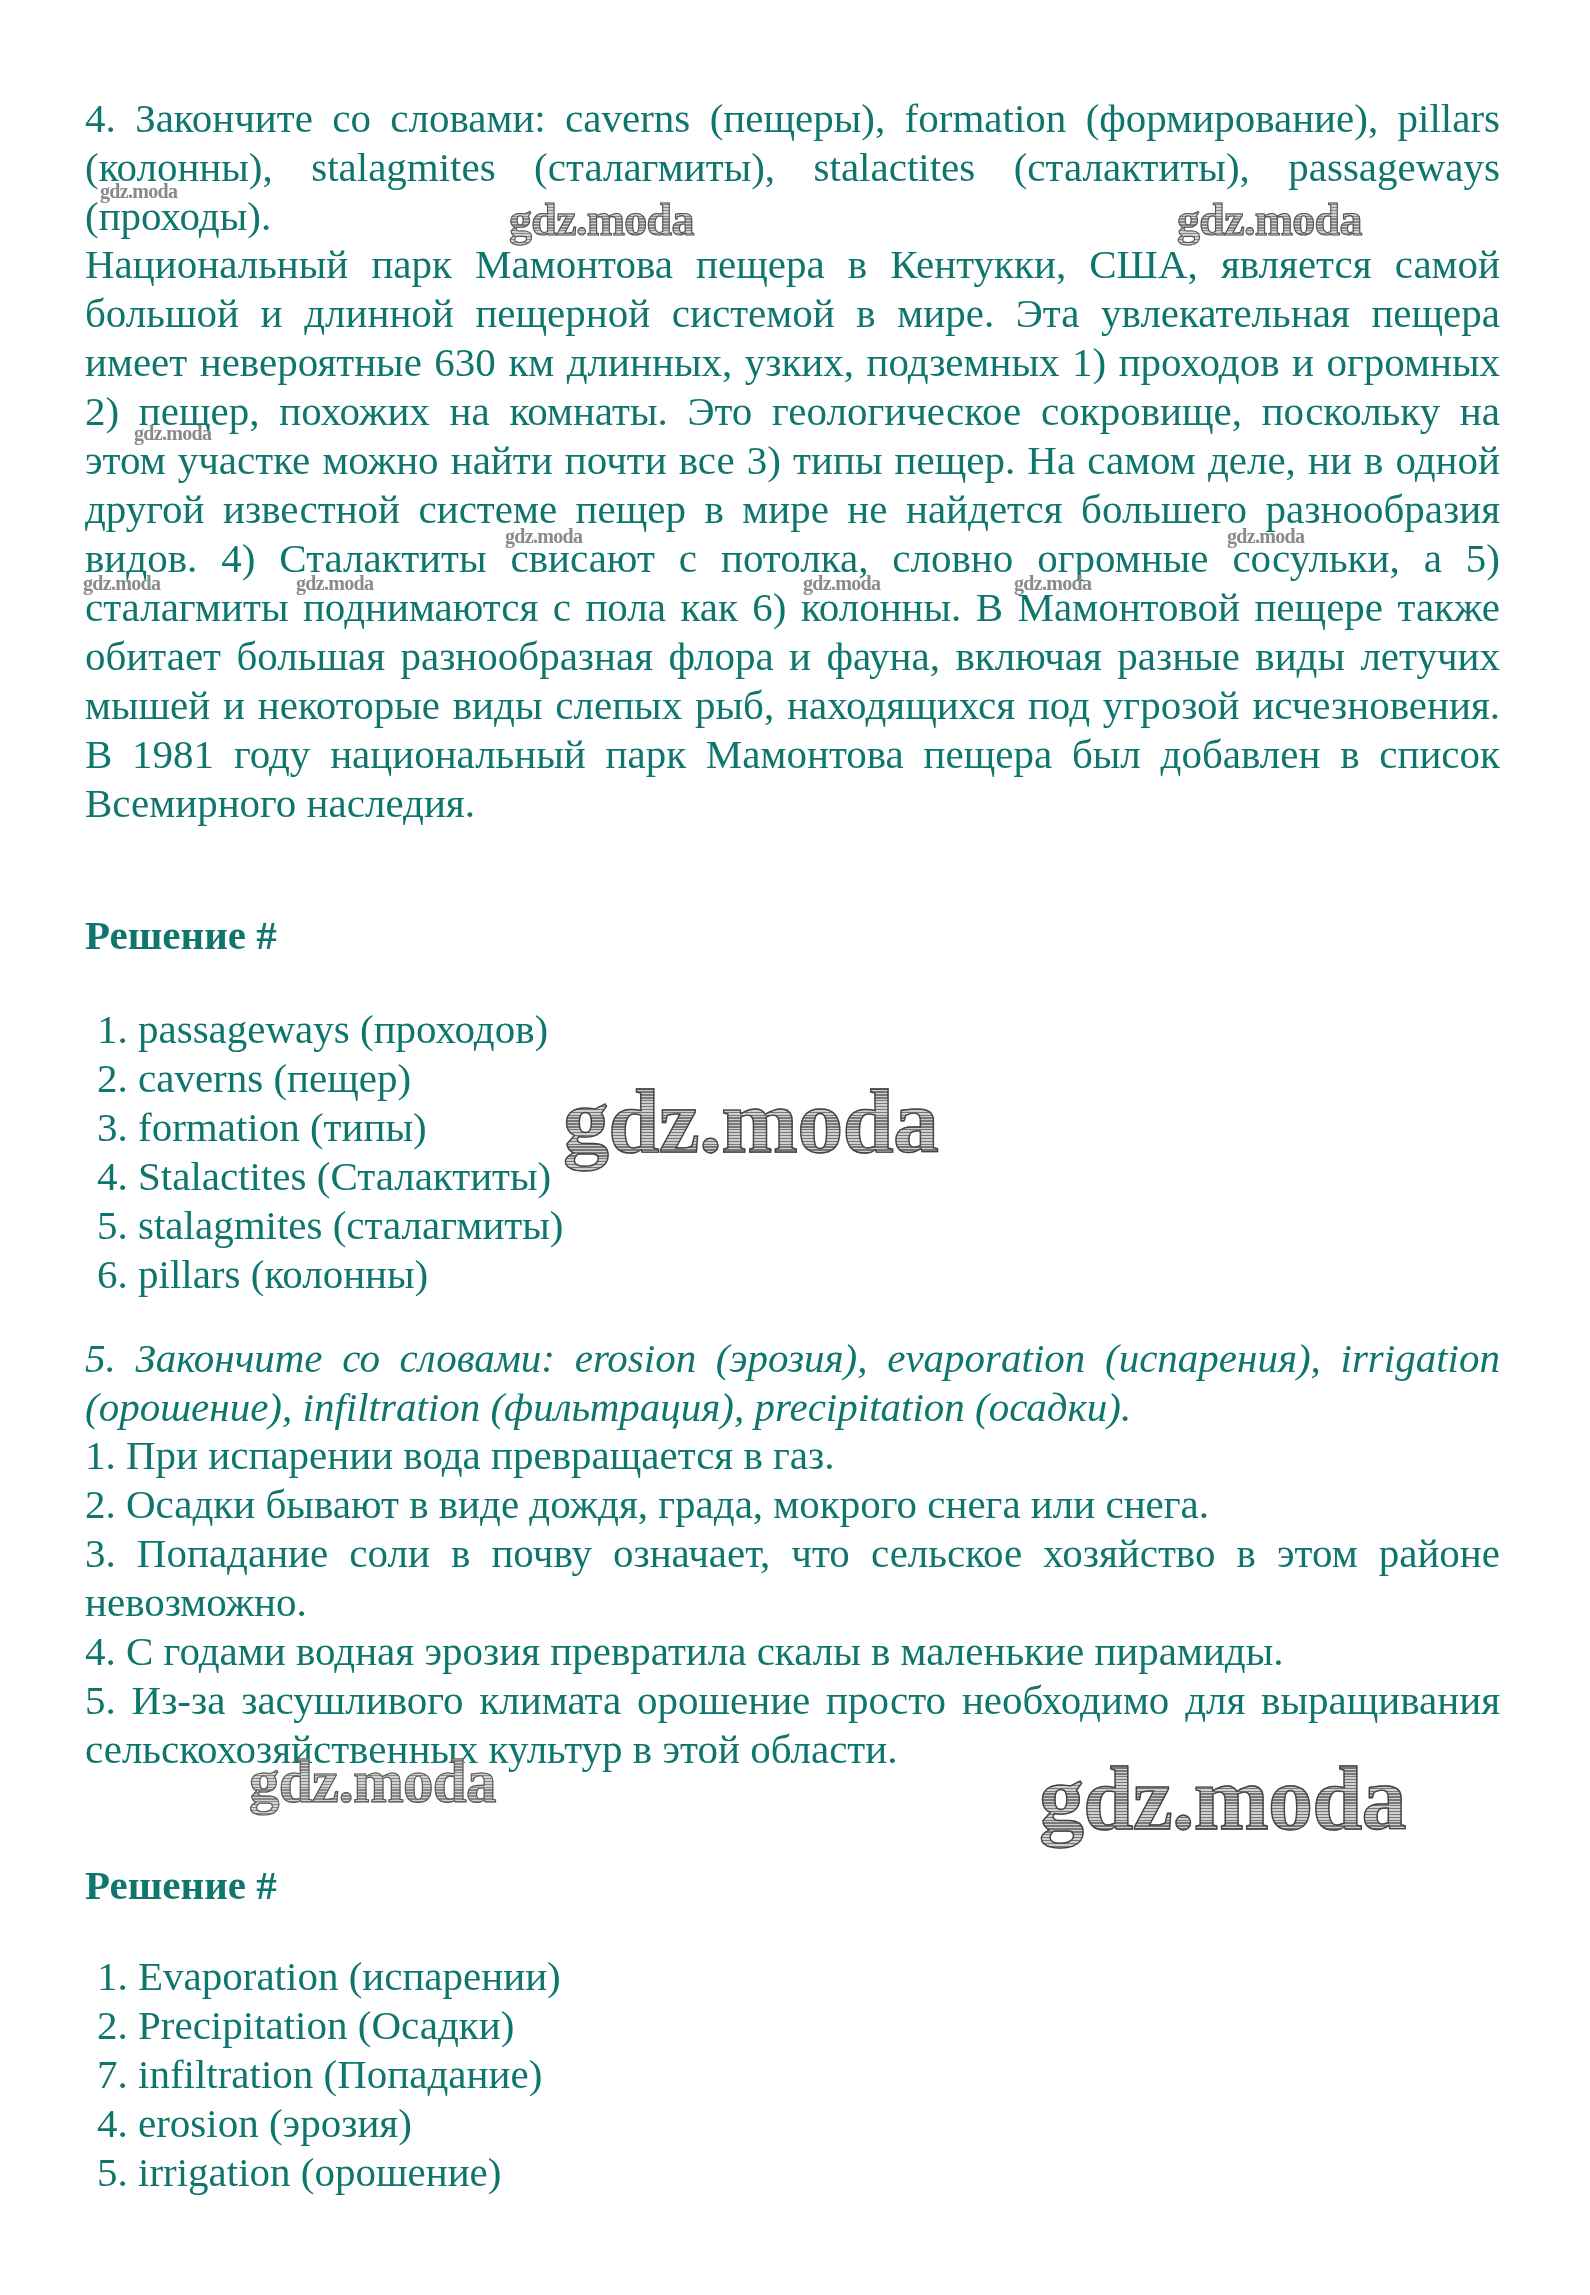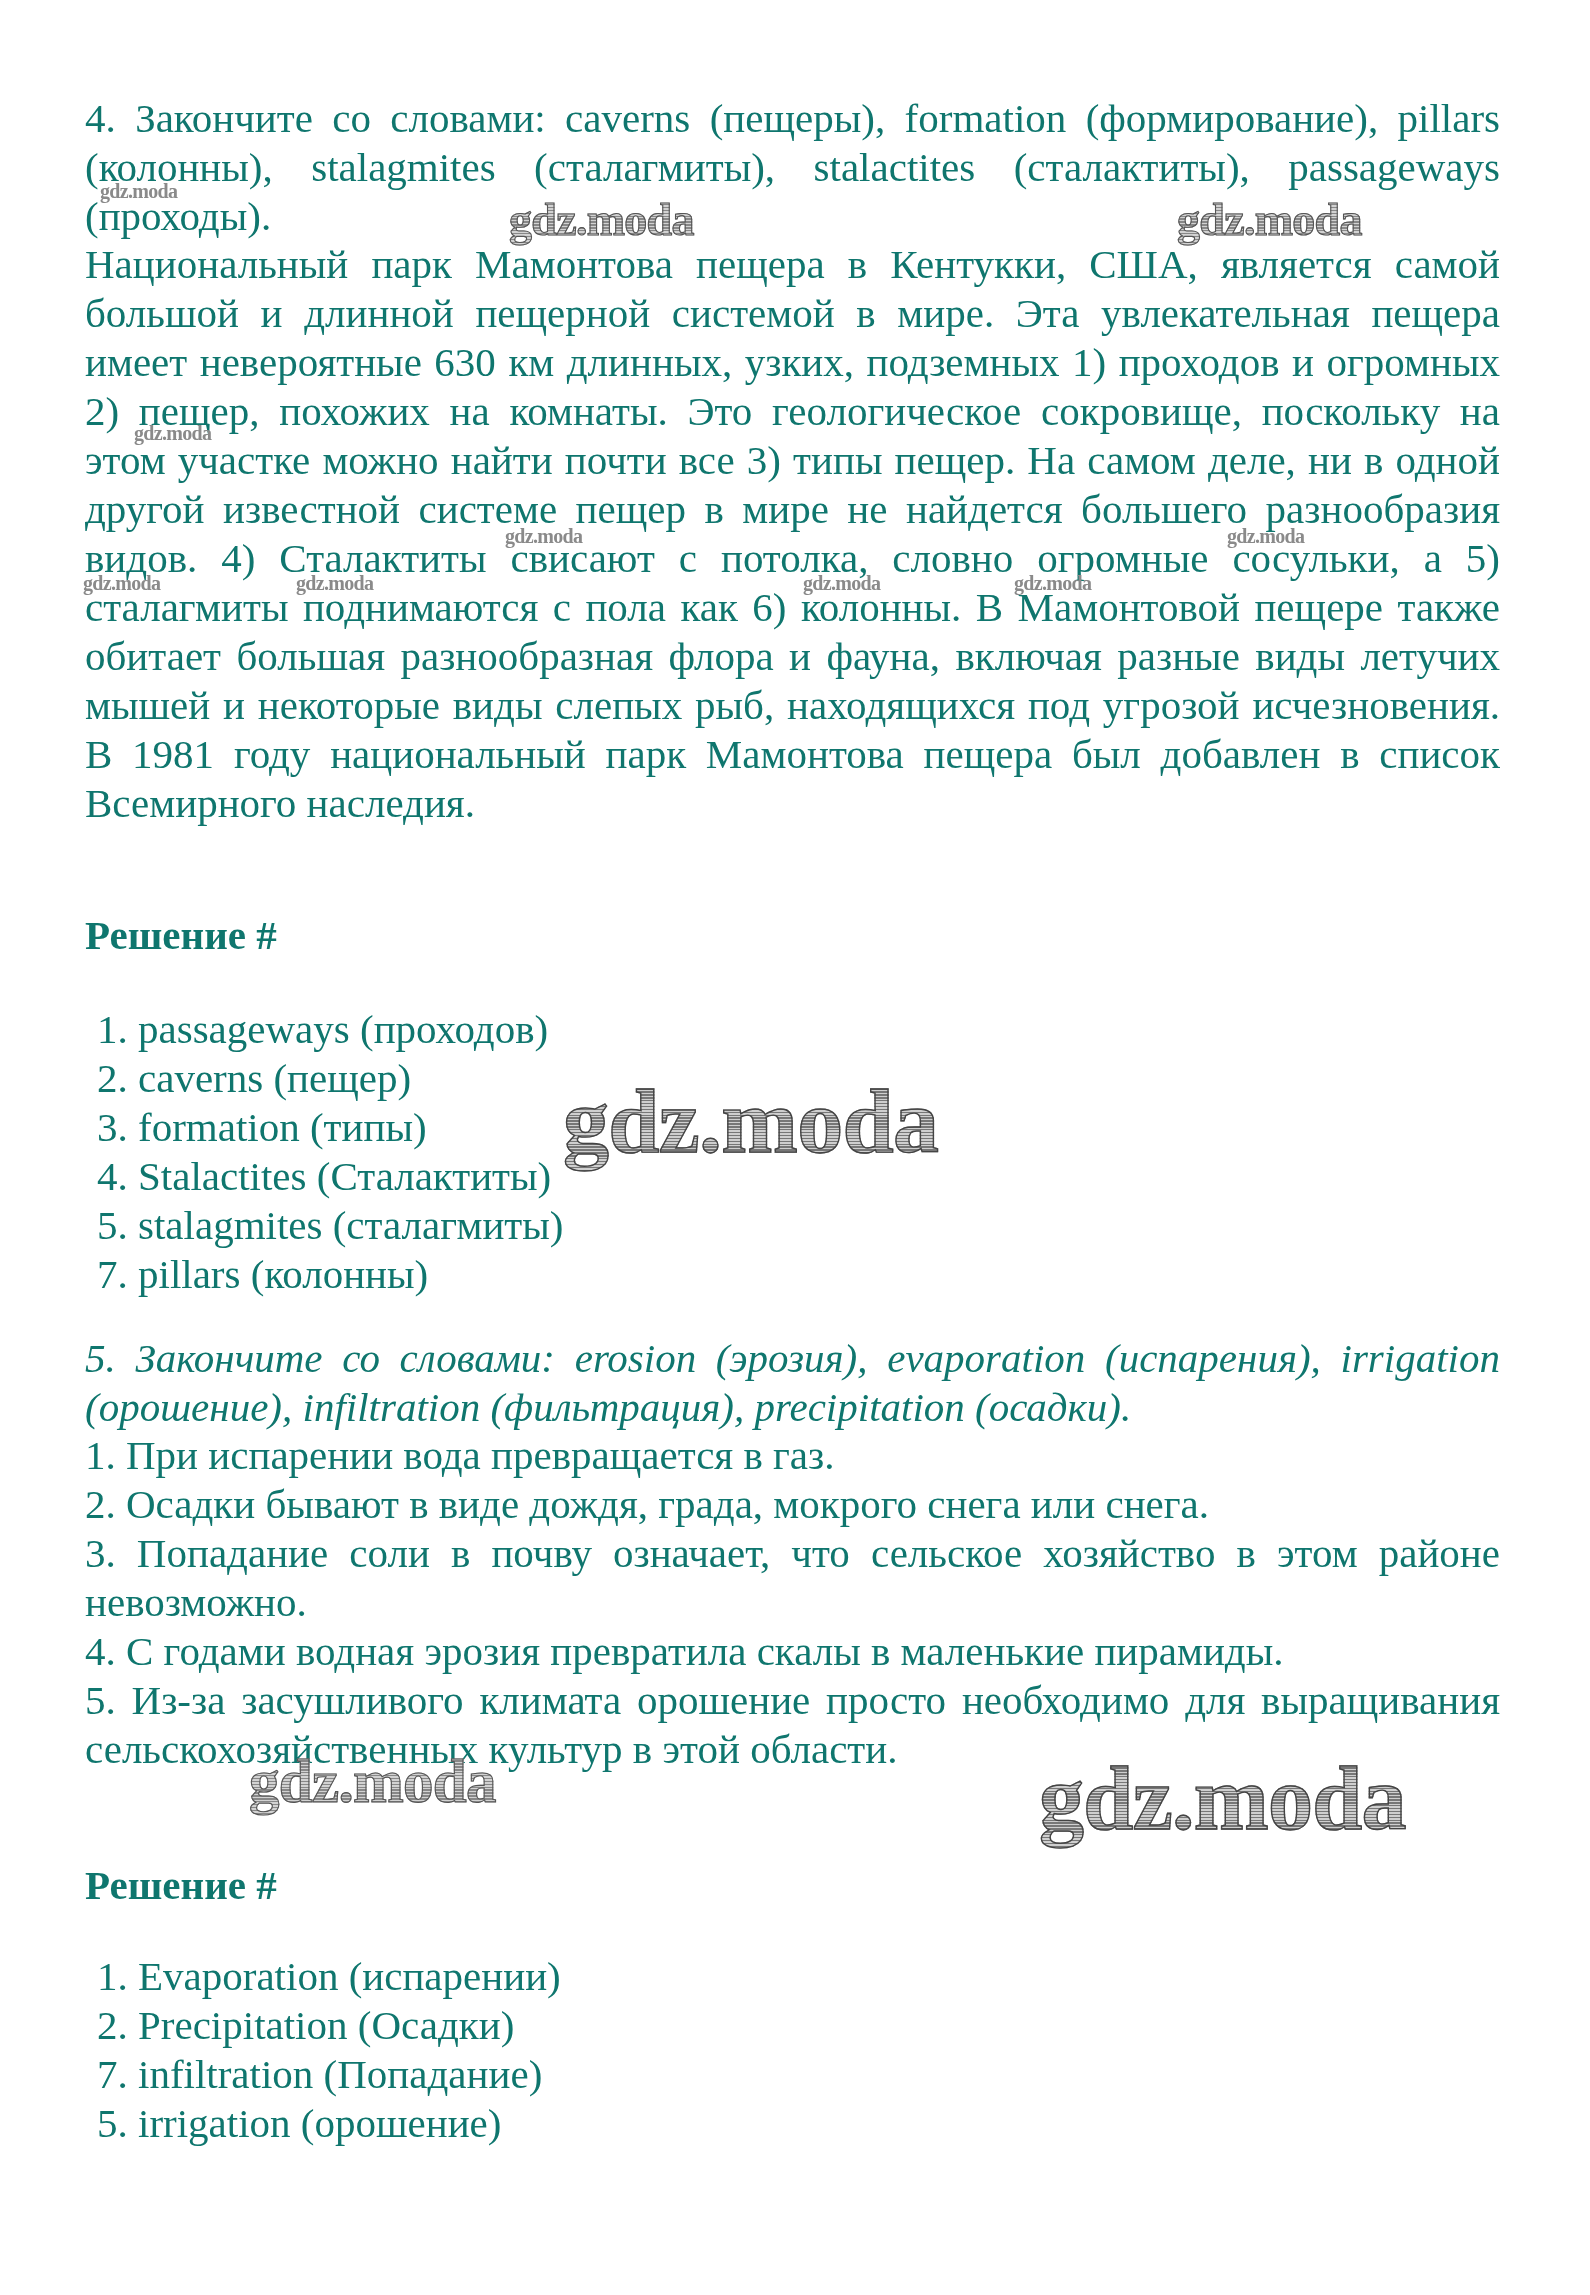--- a/index.html
+++ b/index.html
@@ -31,40 +31,41 @@
     <p class="block txt just" style="top:240px;">Национальный парк Мамонтова пещера в Кентукки, США, является самой большой и длинной пещерной системой в мире. Эта увлекательная пещера имеет невероятные 630 км длинных, узких, подземных 1) проходов и огромных 2) пещер, похожих на комнаты. Это геологическое сокровище, поскольку на этом участке можно найти почти все 3) типы пещер. На самом деле, ни в одной другой известной системе пещер в мире не найдется большего разнообразия видов. 4) Сталактиты свисают с потолка, словно огромные сосульки, а 5) сталагмиты поднимаются с пола как 6) колонны. В Мамонтовой пещере также обитает большая разнообразная флора и фауна, включая разные виды летучих мышей и некоторые виды слепых рыб, находящихся под угрозой исчезновения. В 1981 году национальный парк Мамонтова пещера был добавлен в список Всемирного наследия.</p>
 
     <h2 class="block txt heading" style="top:911px; margin:0; font-size:41px;">Решение #</h2>
 
     <ol class="ans block txt" style="top:993px;">
       <li>1. passageways (проходов)</li>
       <li>2. caverns (пещер)</li>
       <li>3. formation (типы)</li>
       <li>4. Stalactites (Сталактиты)</li>
       <li>5. stalagmites (сталагмиты)</li>
-      <li>7. pillars (колонны)</li>
+      <li>6. pillars (колонны)</li>
     </ol>
   </section>
 
   <section>
     <p class="block txt just" style="top:1334px;font-style:italic;">5. Закончите со словами: erosion (эрозия), evaporation (испарения), irrigation (орошение), infiltration (фильтрация), precipitation (осадки).</p>
     <div class="block txt" style="top:1431px;">
       <p class="just">1. При испарении вода превращается в газ.</p>
       <p class="just">2. Осадки бывают в виде дождя, града, мокрого снега или снега.</p>
       <p class="just">3. Попадание соли в почву означает, что сельское хозяйство в этом районе невозможно.</p>
       <p class="just">4. С годами водная эрозия превратила скалы в маленькие пирамиды.</p>
       <p class="just">5. Из-за засушливого климата орошение просто необходимо для выращивания сельскохозяйственных культур в этой области.</p>
     </div>
 
     <h2 class="block txt heading" style="top:1861px; margin:0; font-size:41px;">Решение #</h2>
 
     <ol class="ans block txt" style="top:1940px;">
       <li>1. Evaporation (испарении)</li>
       <li>2. Precipitation (Осадки)</li>
       <li>7. infiltration (Попадание)</li>
+      <li>4. erosion (эрозия)</li>
       <li>5. irrigation (орошение)</li>
     </ol>
   </section>
 </div>
 
 <div class="wm mid" style="left:509px; top:193px; font-size:46px;">gdz.moda</div>
 <div class="wm mid" style="left:1177px; top:193px; font-size:46px;">gdz.moda</div>
 <div class="wm small" style="left:100px; top:180px;">gdz.moda</div>
 <div class="wm small" style="left:134px; top:422px;">gdz.moda</div>
 <div class="wm small" style="left:505px; top:525px;">gdz.moda</div>

